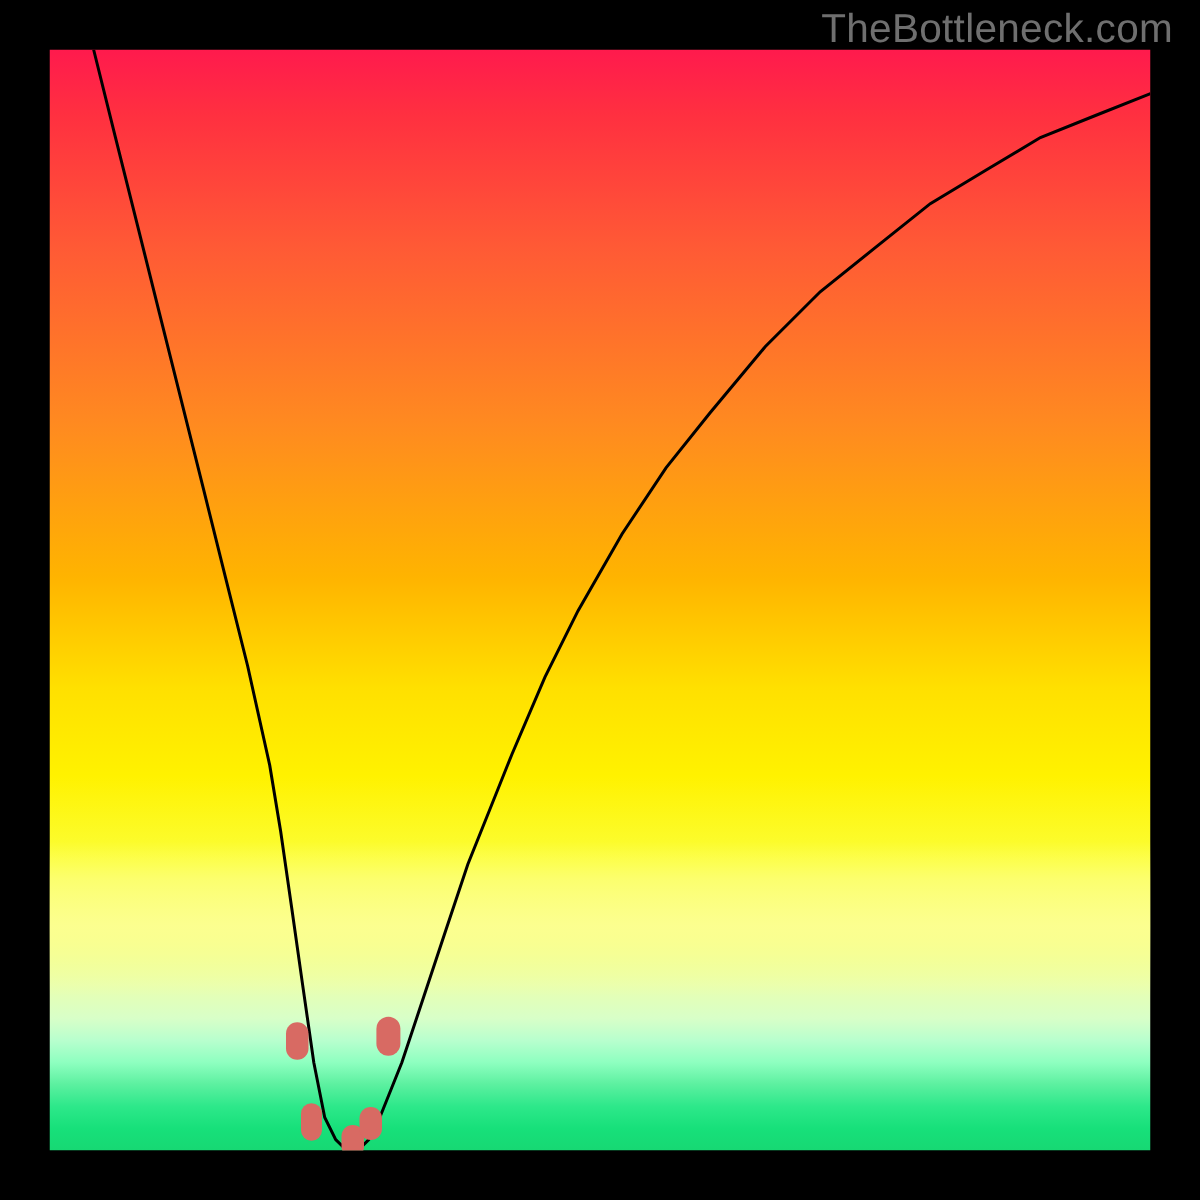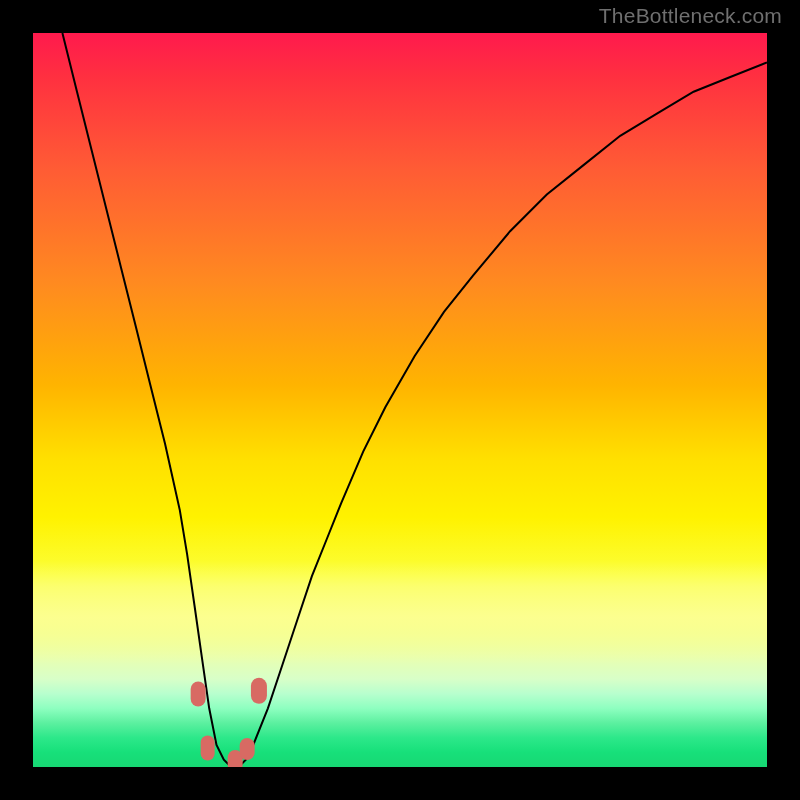--- a/index.html
+++ b/index.html
@@ -66,21 +66,21 @@
     position: absolute;
     background: #d86a63;
     border-radius: 8px;
     transform: translate(-50%, -50%);
   }
   .watermark {
     position: absolute;
     top: 4px;
     right: 18px;
     color: #6f6f6f;
-    font-size: 21px;
+    font-size: 27px;
     font-weight: 500;
     letter-spacing: 0.2px;
     user-select: none;
   }
 </style>
 </head>
 <body>
 
 <div class="frame">
   <div class="watermark">TheBottleneck.com</div>

